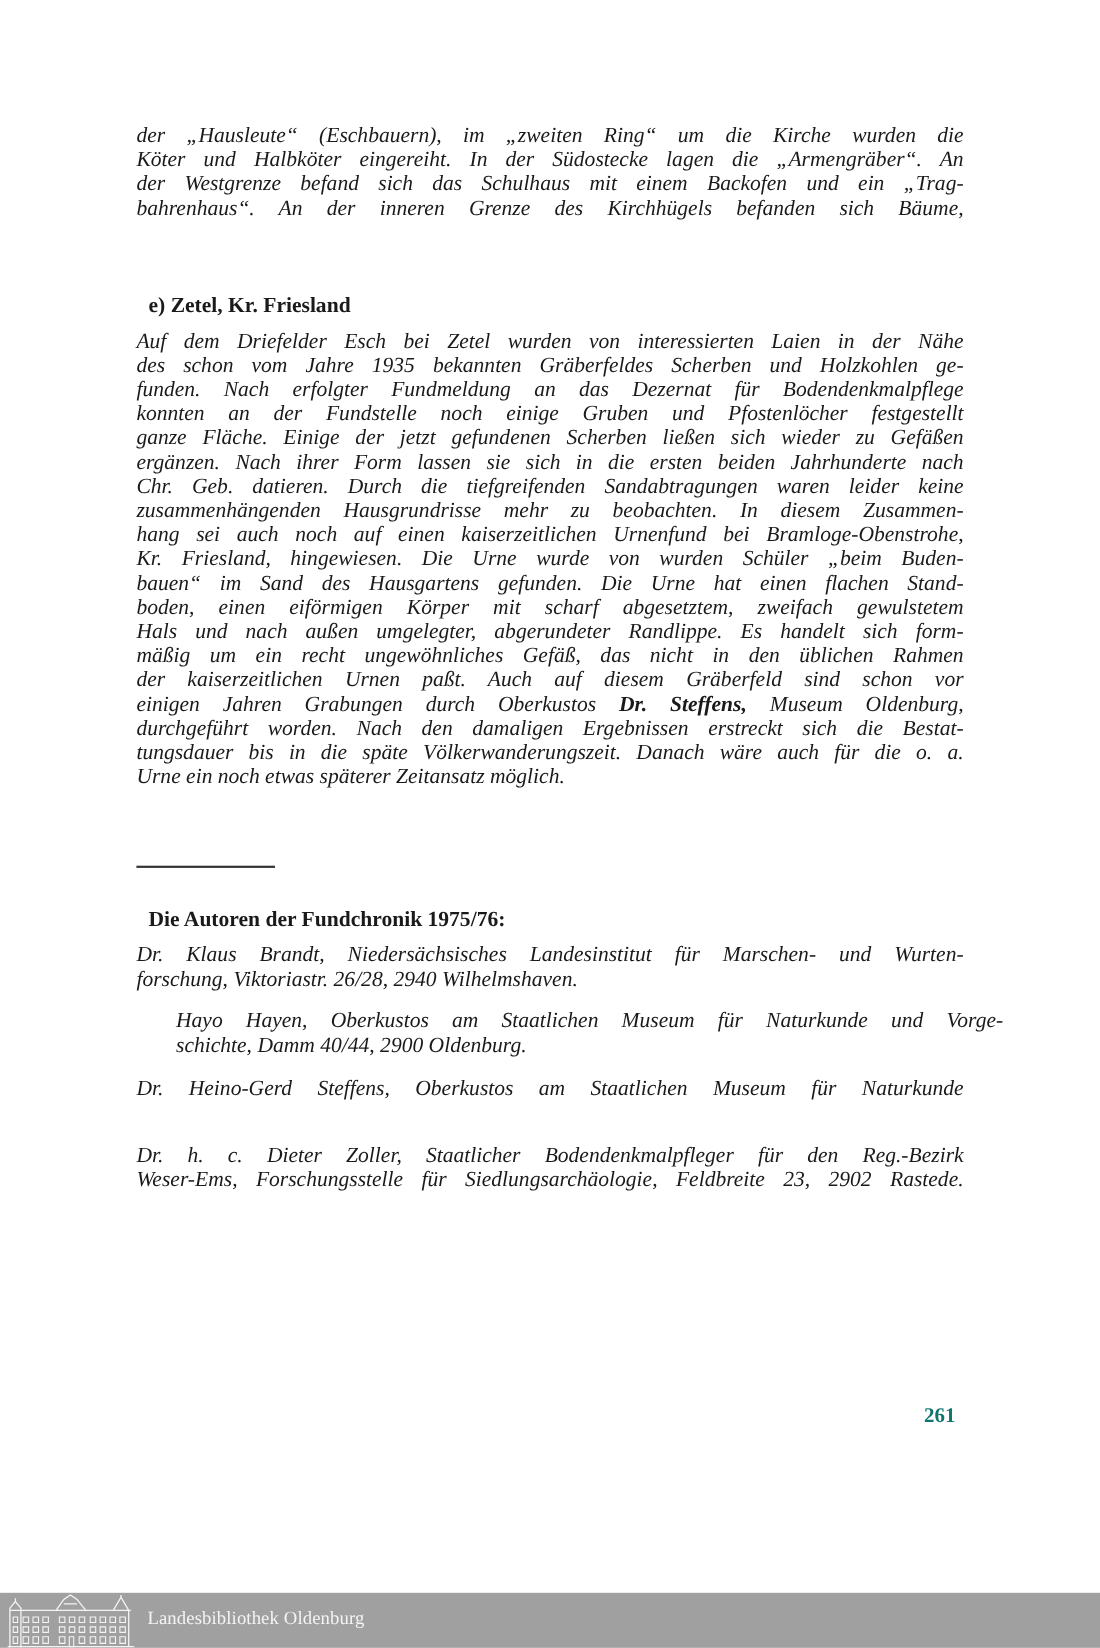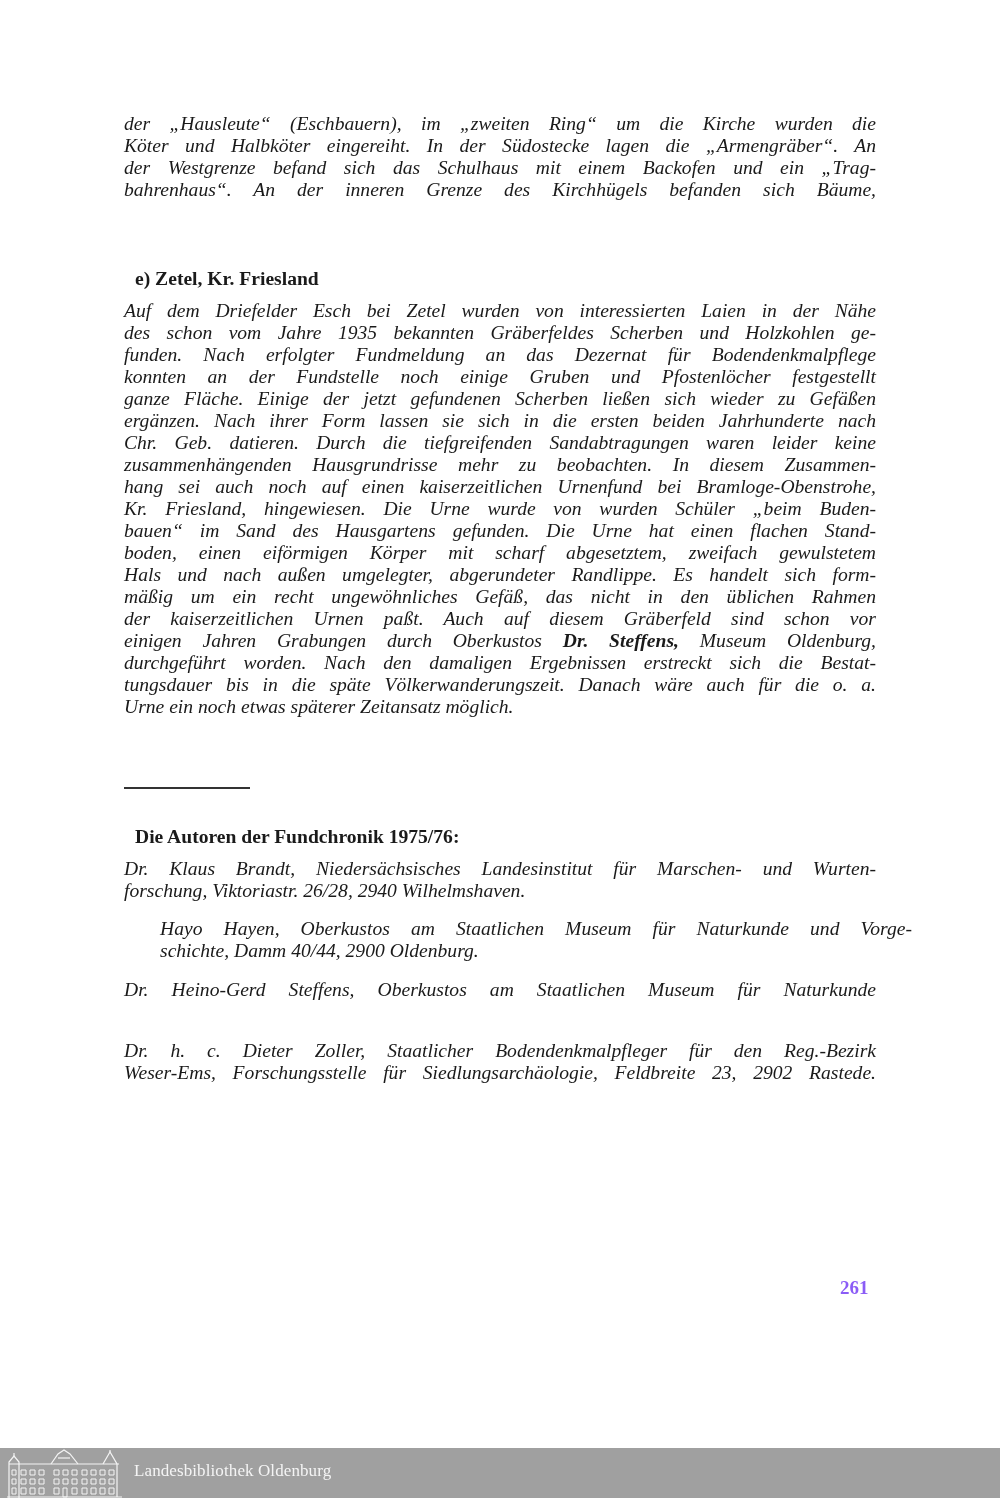--- a/index.html
+++ b/index.html
@@ -53,21 +53,21 @@
       width: 126px;
       height: 2px;
       background: #333;
     }
     .page-number {
       position: absolute;
       left: 840px;
       top: 1277px;
       font-size: 19px;
       font-weight: bold;
-      color: #8b5cf6;
+      color: #0f766e;
     }
     .footer {
       position: absolute;
       left: 0;
       top: 1448px;
       width: 1000px;
       height: 50px;
       background: #a0a0a0;
     }
     .footer .logo {

